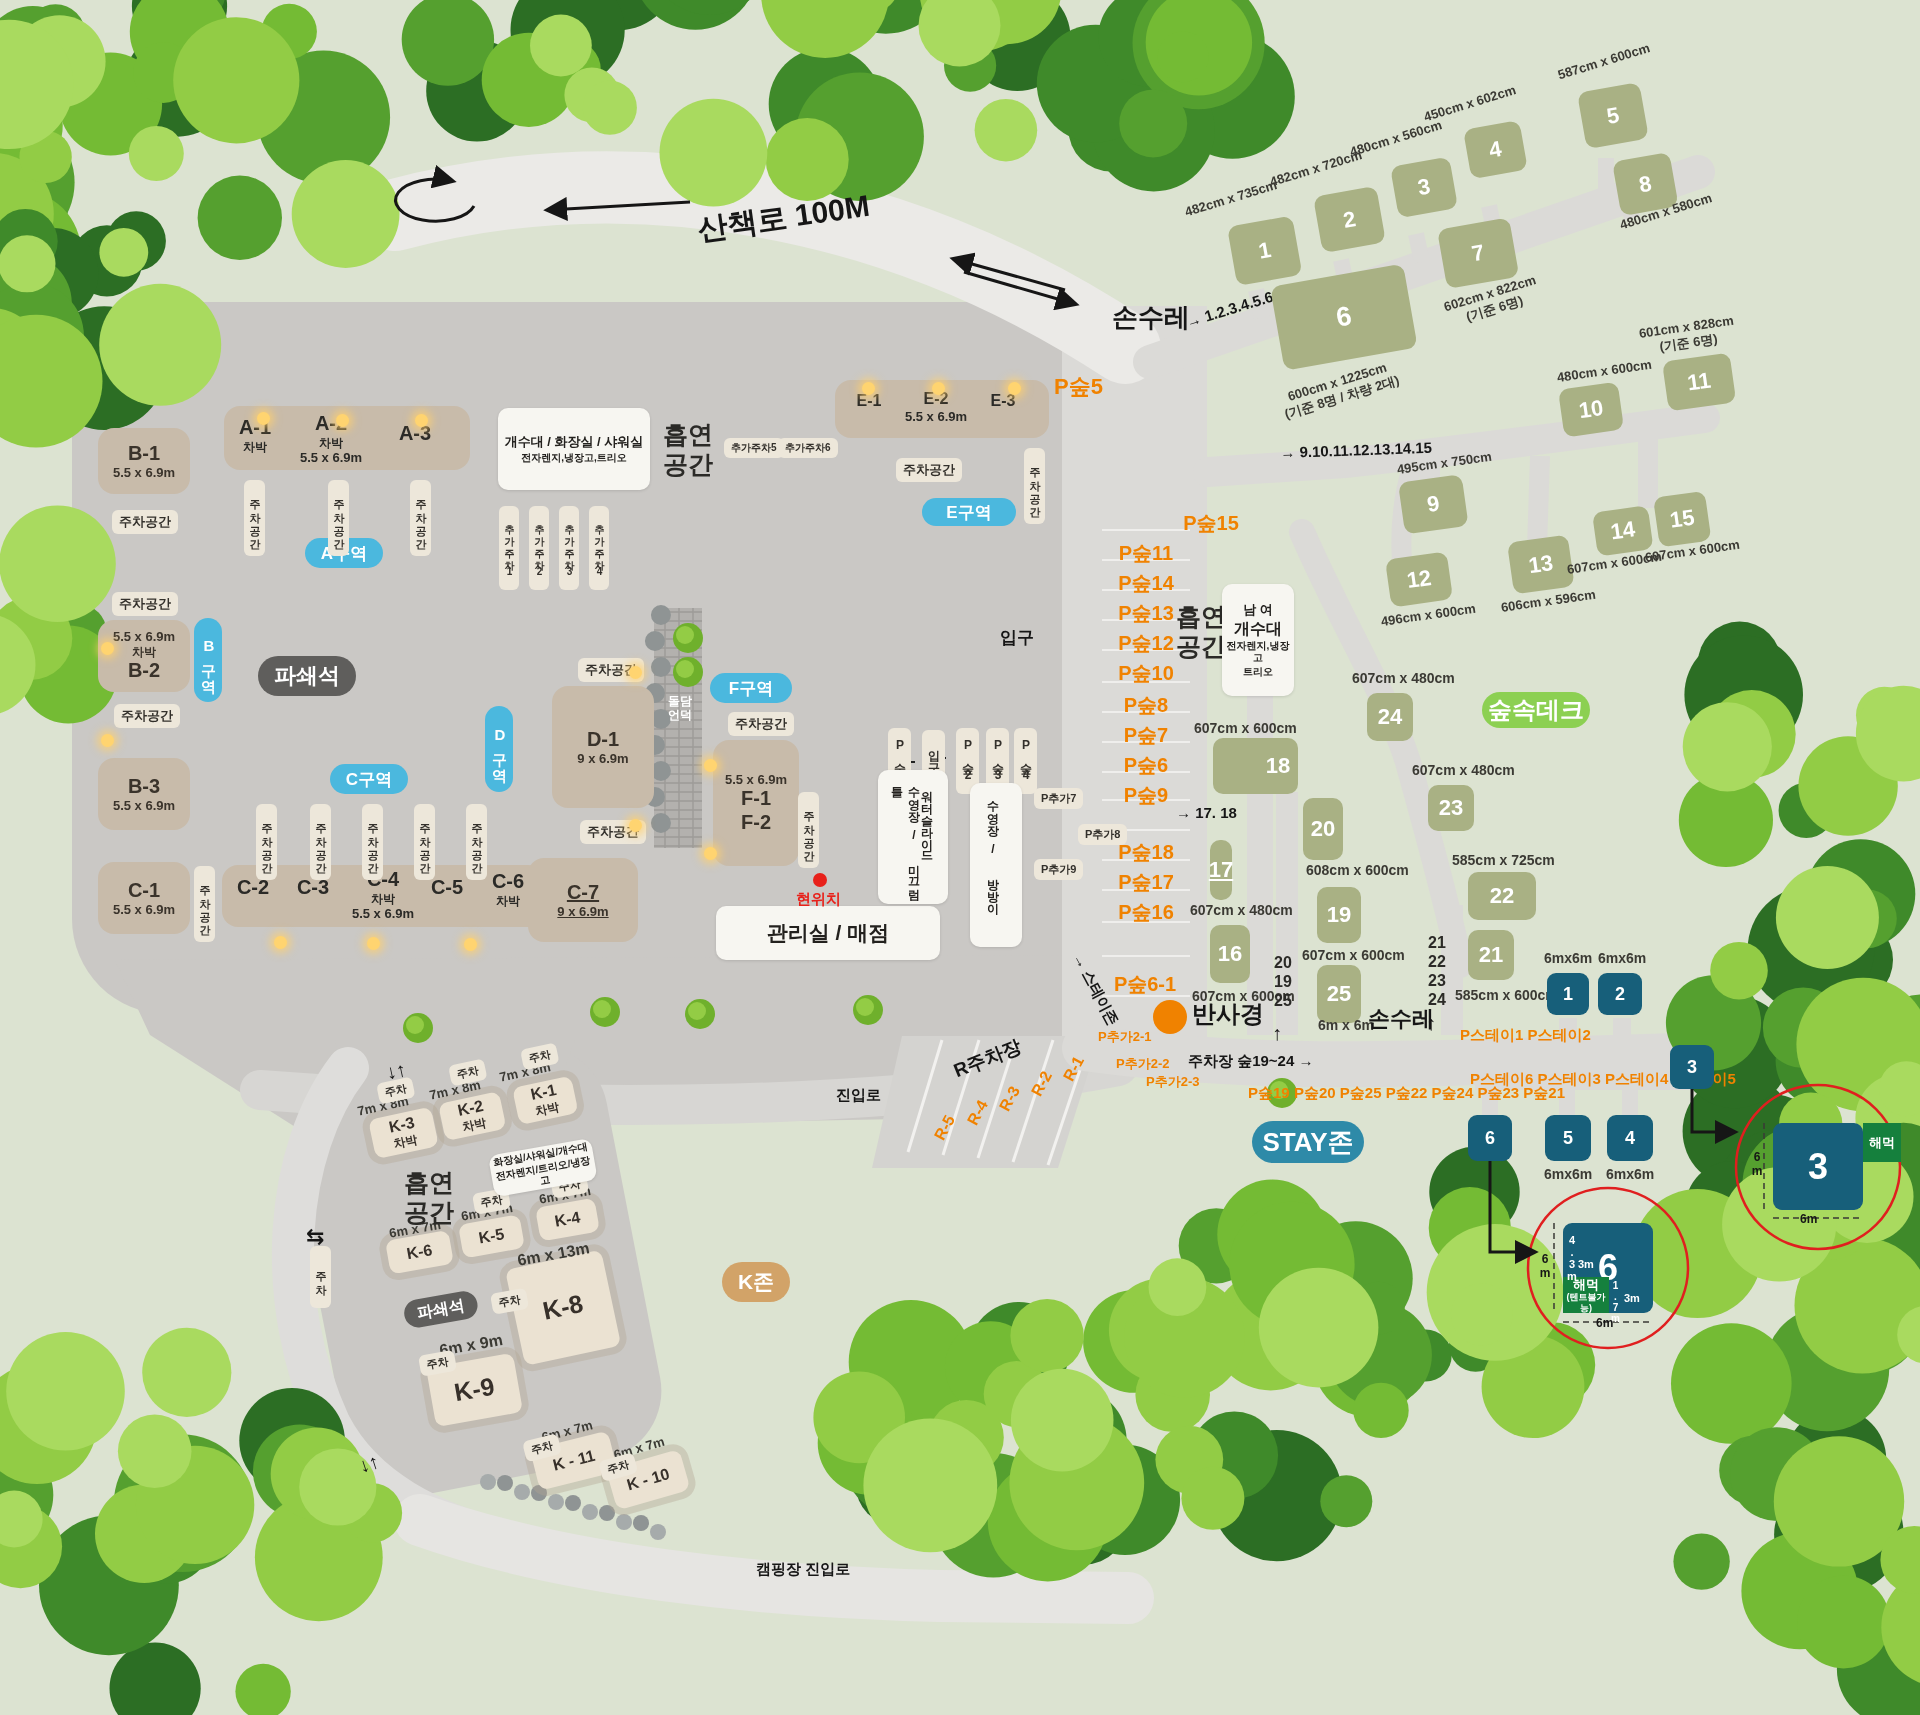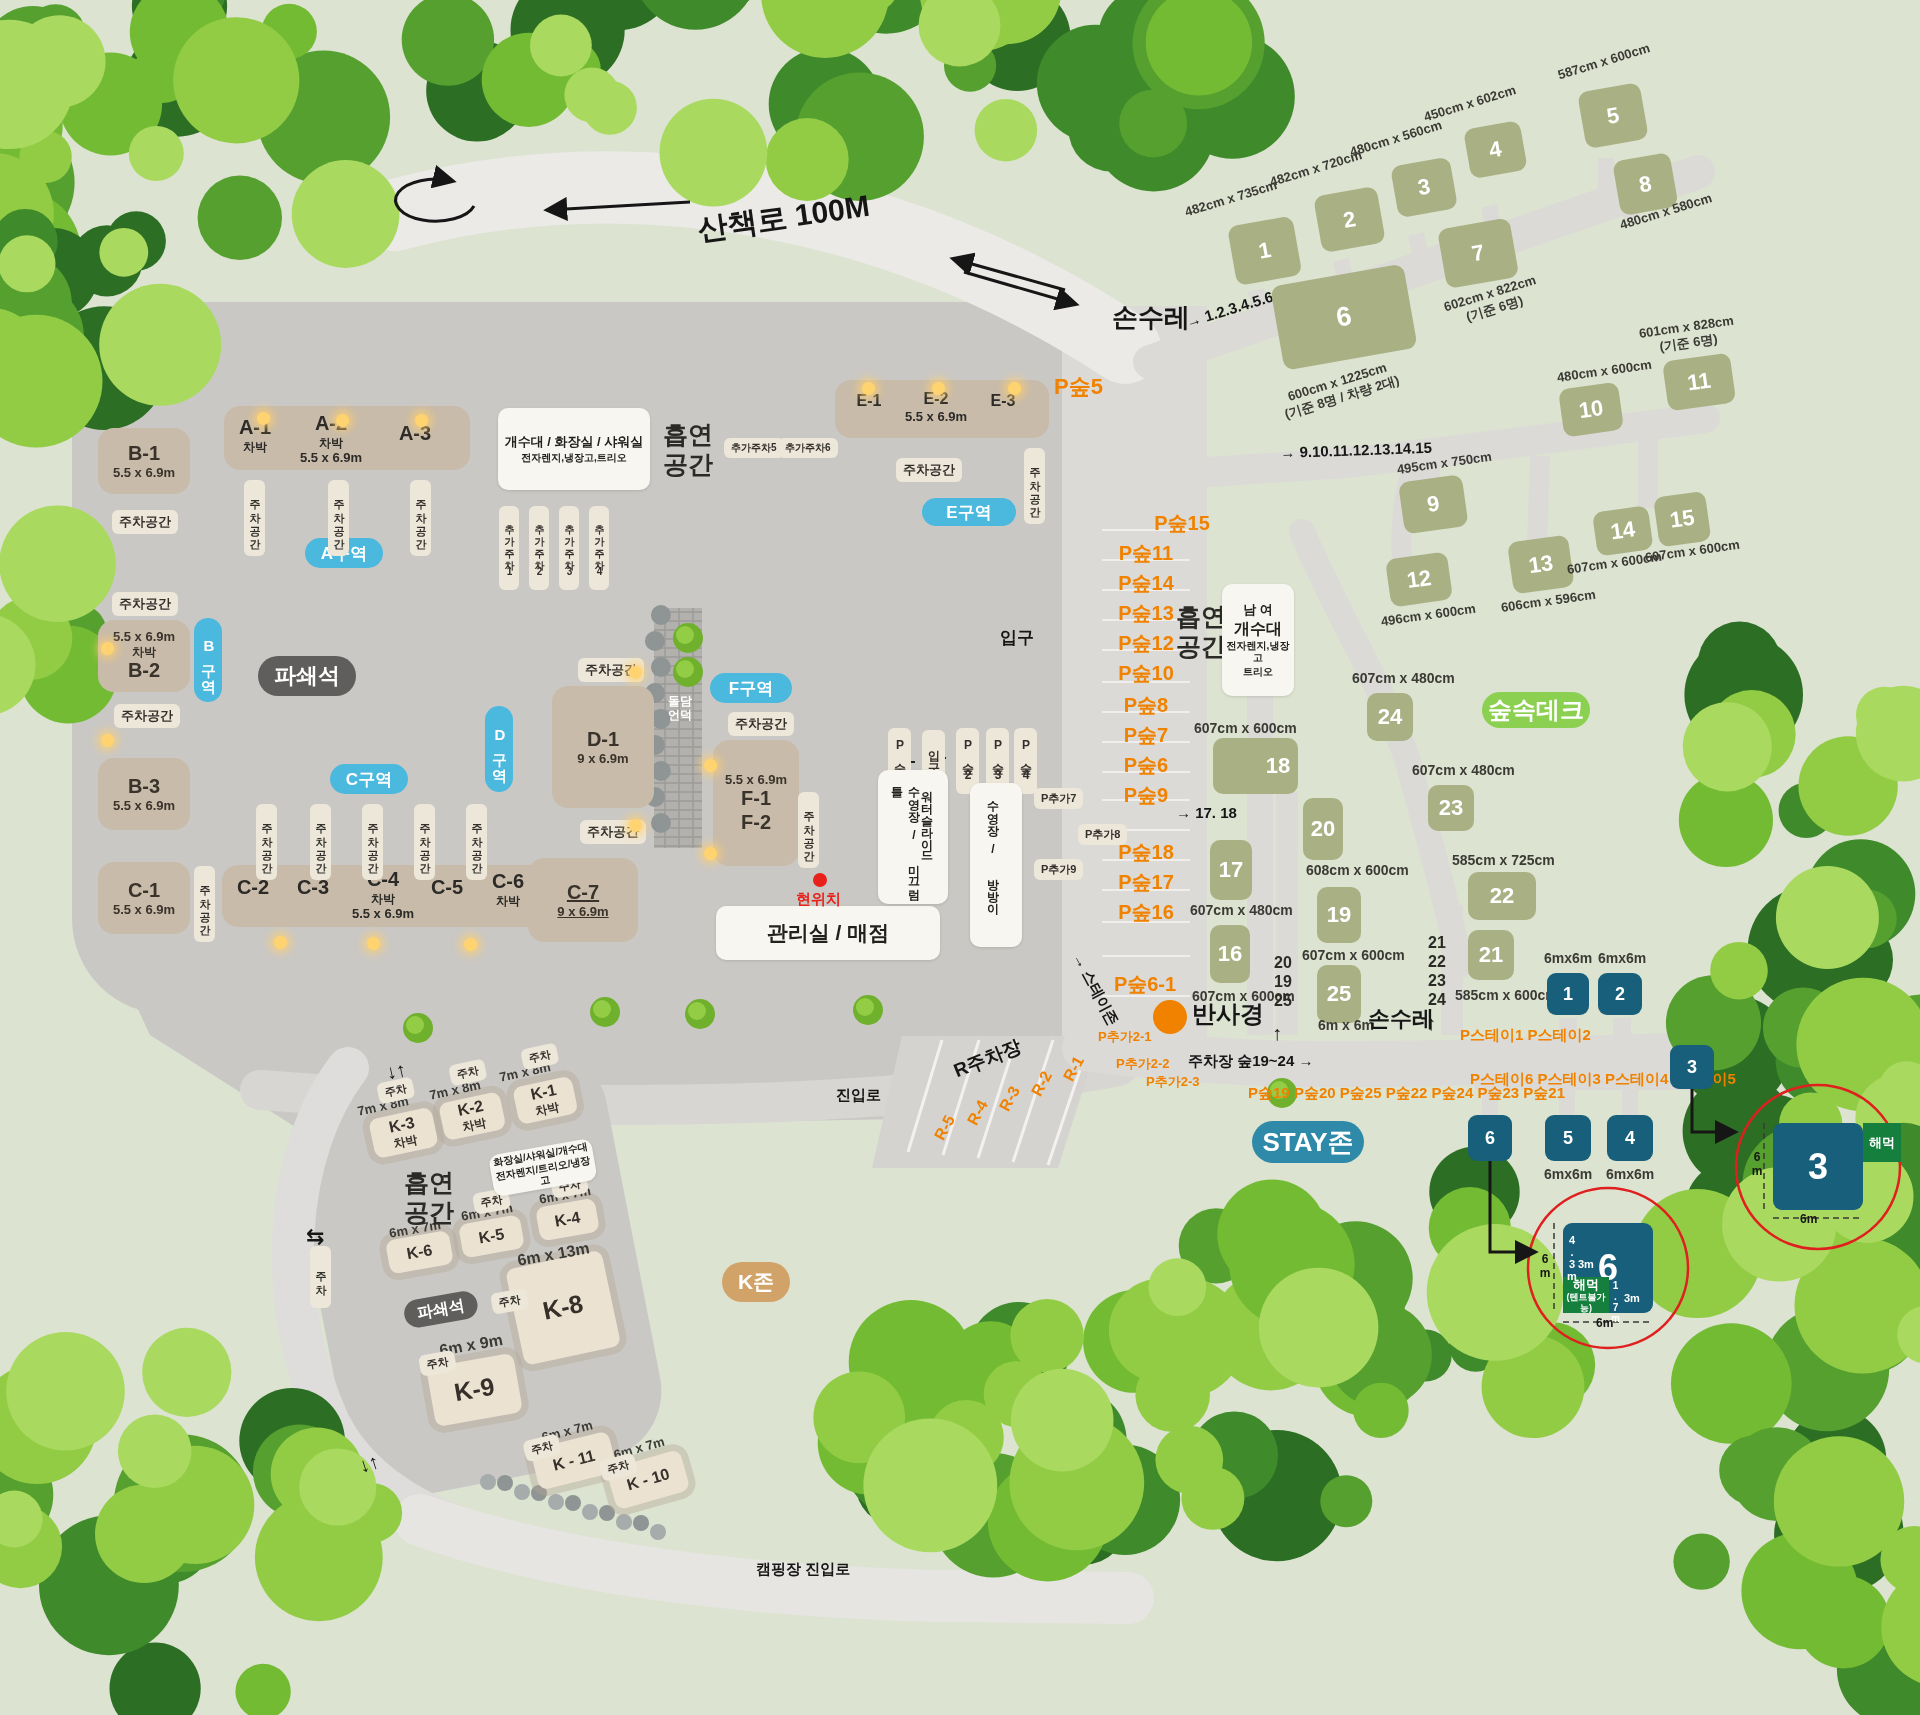--- a/index.html
+++ b/index.html
@@ -422,21 +422,21 @@
       <div class="it wbox" style="left: 878px; top: 770px; width: 70px; height: 134px;"></div>
       <div class="it wbox" style="left: 970px; top: 783px; width: 52px; height: 164px;"></div>
       <div class="it vlbl" style="left: 888px; top: 778px; height: 120px; font-size: 12px;">수영장 / 미끄럼틀</div>
       <div class="it vlbl" style="left: 918px; top: 782px; height: 106px; font-size: 12px;">워터슬라이드</div>
       <div class="it vlbl" style="left: 984px; top: 792px; height: 148px; font-size: 12px;">수영장 / 방방이</div>
       <div class="it chip" style="left: 1034px; top: 788px; font-size: 11px;">P추가7</div>
       <div class="it chip" style="left: 1034px; top: 824px; font-size: 11px; margin-left: 44px;">P추가8</div>
       <div class="it chip" style="left: 1034px; top: 859px; font-size: 11px;">P추가9</div>
       <div class="it lblk" style="left: 1000px; top: 626px; font-size: 17px;">입구</div>
       <div class="it lblo" style="left: 1054px; top: 372px; font-size: 22px;">P숲5</div>
-      <div class="it lblo ctr" style="left: 1144px; top: 510px; width: 76px; font-size: 20px;">P숲15</div>
+      <div class="it lblo ctr" style="left: 1173px; top: 510px; width: 76px; font-size: 20px;">P숲15</div>
       <div class="it lblo ctr" style="left: 1108px; top: 540px; width: 76px; font-size: 20px;">P숲11</div>
       <div class="it lblo ctr" style="left: 1108px; top: 570px; width: 76px; font-size: 20px;">P숲14</div>
       <div class="it lblo ctr" style="left: 1108px; top: 600px; width: 76px; font-size: 20px;">P숲13</div>
       <div class="it lblo ctr" style="left: 1108px; top: 630px; width: 76px; font-size: 20px;">P숲12</div>
       <div class="it lblo ctr" style="left: 1108px; top: 660px; width: 76px; font-size: 20px;">P숲10</div>
       <div class="it lblo ctr" style="left: 1108px; top: 692px; width: 76px; font-size: 20px;">P숲8</div>
       <div class="it lblo ctr" style="left: 1108px; top: 722px; width: 76px; font-size: 20px;">P숲7</div>
       <div class="it lblo ctr" style="left: 1108px; top: 752px; width: 76px; font-size: 20px;">P숲6</div>
       <div class="it lblo ctr" style="left: 1108px; top: 782px; width: 76px; font-size: 20px;">P숲9</div>
       <div class="it lblk" style="left: 1176px; top: 804px; font-size: 15px;">→ 17. 18</div>
@@ -478,21 +478,21 @@
       <div class="it dim" style="left: 1638px; top: 326px; transform: rotate(-8deg);">601cm x 828cm
 (기준 6명)</div>
       <div class="it dim" style="left: 1380px; top: 614px; transform: rotate(-8deg);">496cm x 600cm</div>
       <div class="it dim" style="left: 1500px; top: 600px; transform: rotate(-8deg);">606cm x 596cm</div>
       <div class="it dim" style="left: 1566px; top: 562px; transform: rotate(-8deg);">607cm x 600cm</div>
       <div class="it dim" style="left: 1644px; top: 550px; transform: rotate(-8deg);">607cm x 600cm</div>
       <div class="it olive" style="left: 1367px; top: 693px; width: 46px; height: 48px;">24</div>
       <div class="it olive" style="left: 1213px; top: 738px; width: 40px; height: 56px; padding-left: 45px;">18</div>
       <div class="it olive" style="left: 1428px; top: 785px; width: 46px; height: 46px;">23</div>
       <div class="it olive" style="left: 1303px; top: 798px; width: 40px; height: 62px;">20</div>
-      <div class="it olive" style="left: 1210px; top: 840px; width: 42px; height: 60px;">17</div>
+      <div class="it olive" style="left: 1210px; top: 840px; width: 22px; height: 60px; text-decoration: underline;">17</div>
       <div class="it olive" style="left: 1468px; top: 872px; width: 68px; height: 48px;">22</div>
       <div class="it olive" style="left: 1317px; top: 887px; width: 44px; height: 56px;">19</div>
       <div class="it olive" style="left: 1210px; top: 925px; width: 40px; height: 58px;">16</div>
       <div class="it olive" style="left: 1468px; top: 930px; width: 46px; height: 50px;">21</div>
       <div class="it olive" style="left: 1317px; top: 965px; width: 44px; height: 58px;">25</div>
       <div class="it dim" style="left: 1352px; top: 670px; font-size: 14px;">607cm x 480cm</div>
       <div class="it dim" style="left: 1412px; top: 762px; font-size: 14px;">607cm x 480cm</div>
       <div class="it dim" style="left: 1194px; top: 720px; font-size: 14px;">607cm x 600cm</div>
       <div class="it dim" style="left: 1306px; top: 862px; font-size: 14px;">608cm x 600cm</div>
       <div class="it dim" style="left: 1190px; top: 902px; font-size: 14px;">607cm x 480cm</div>

